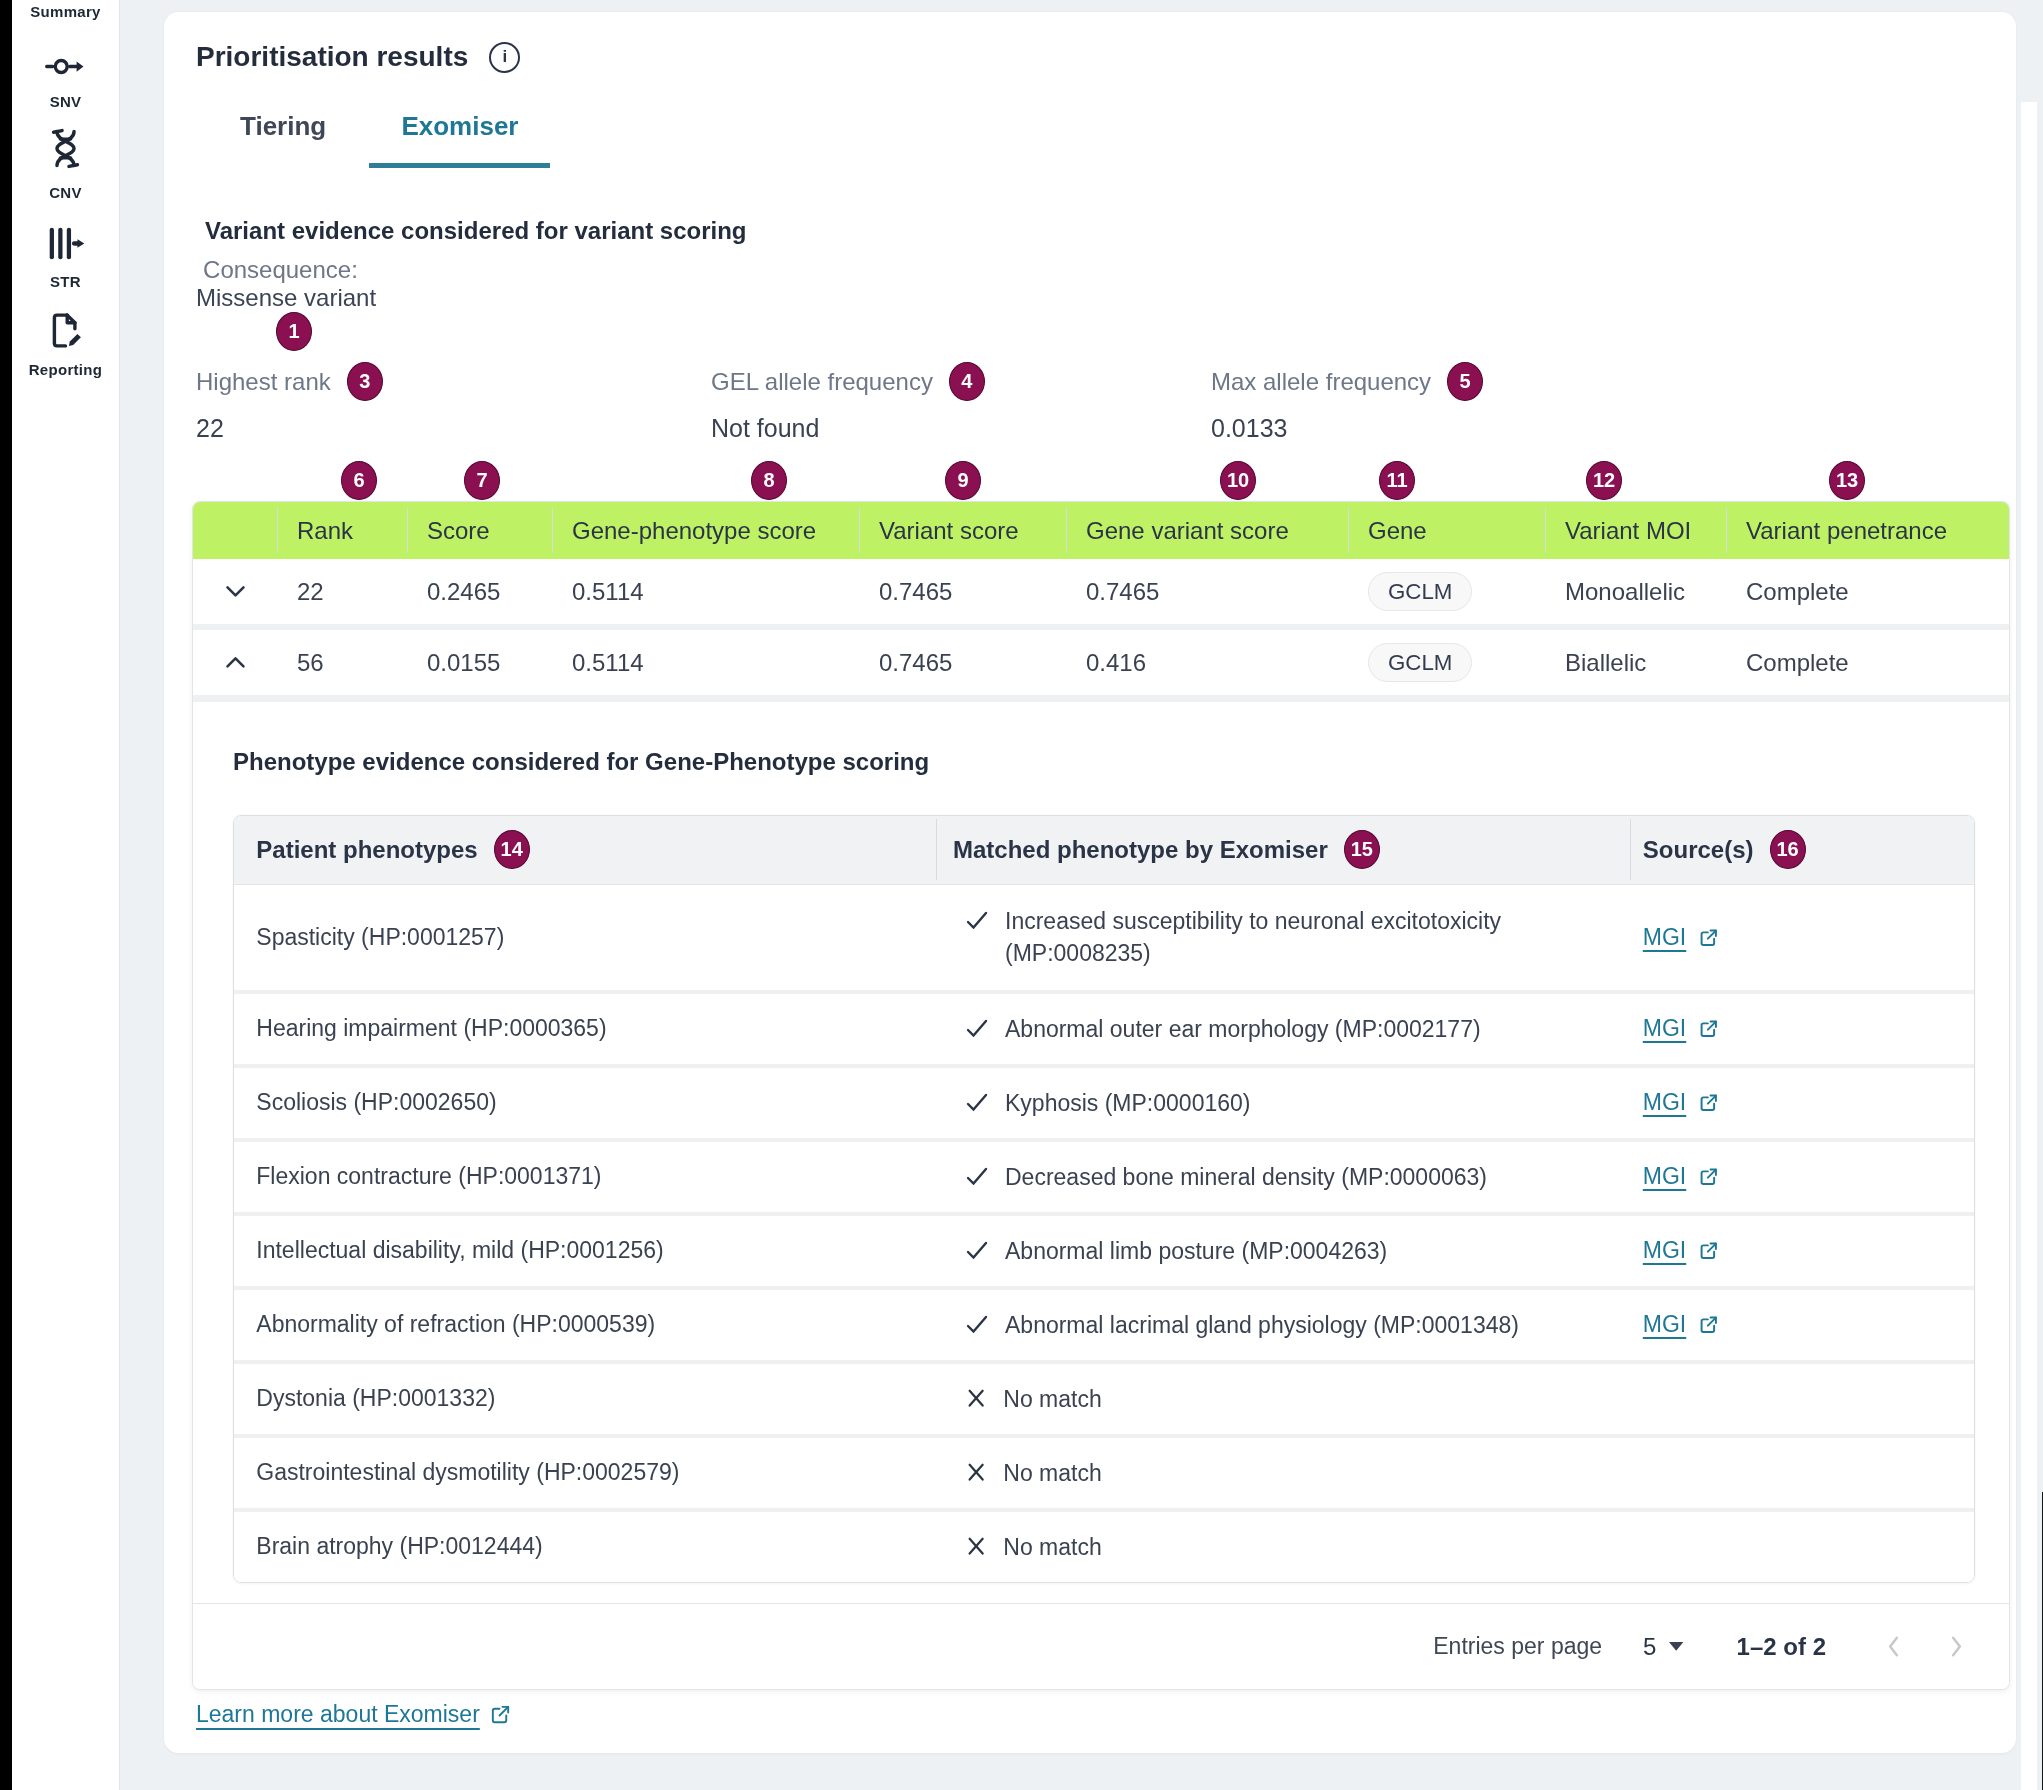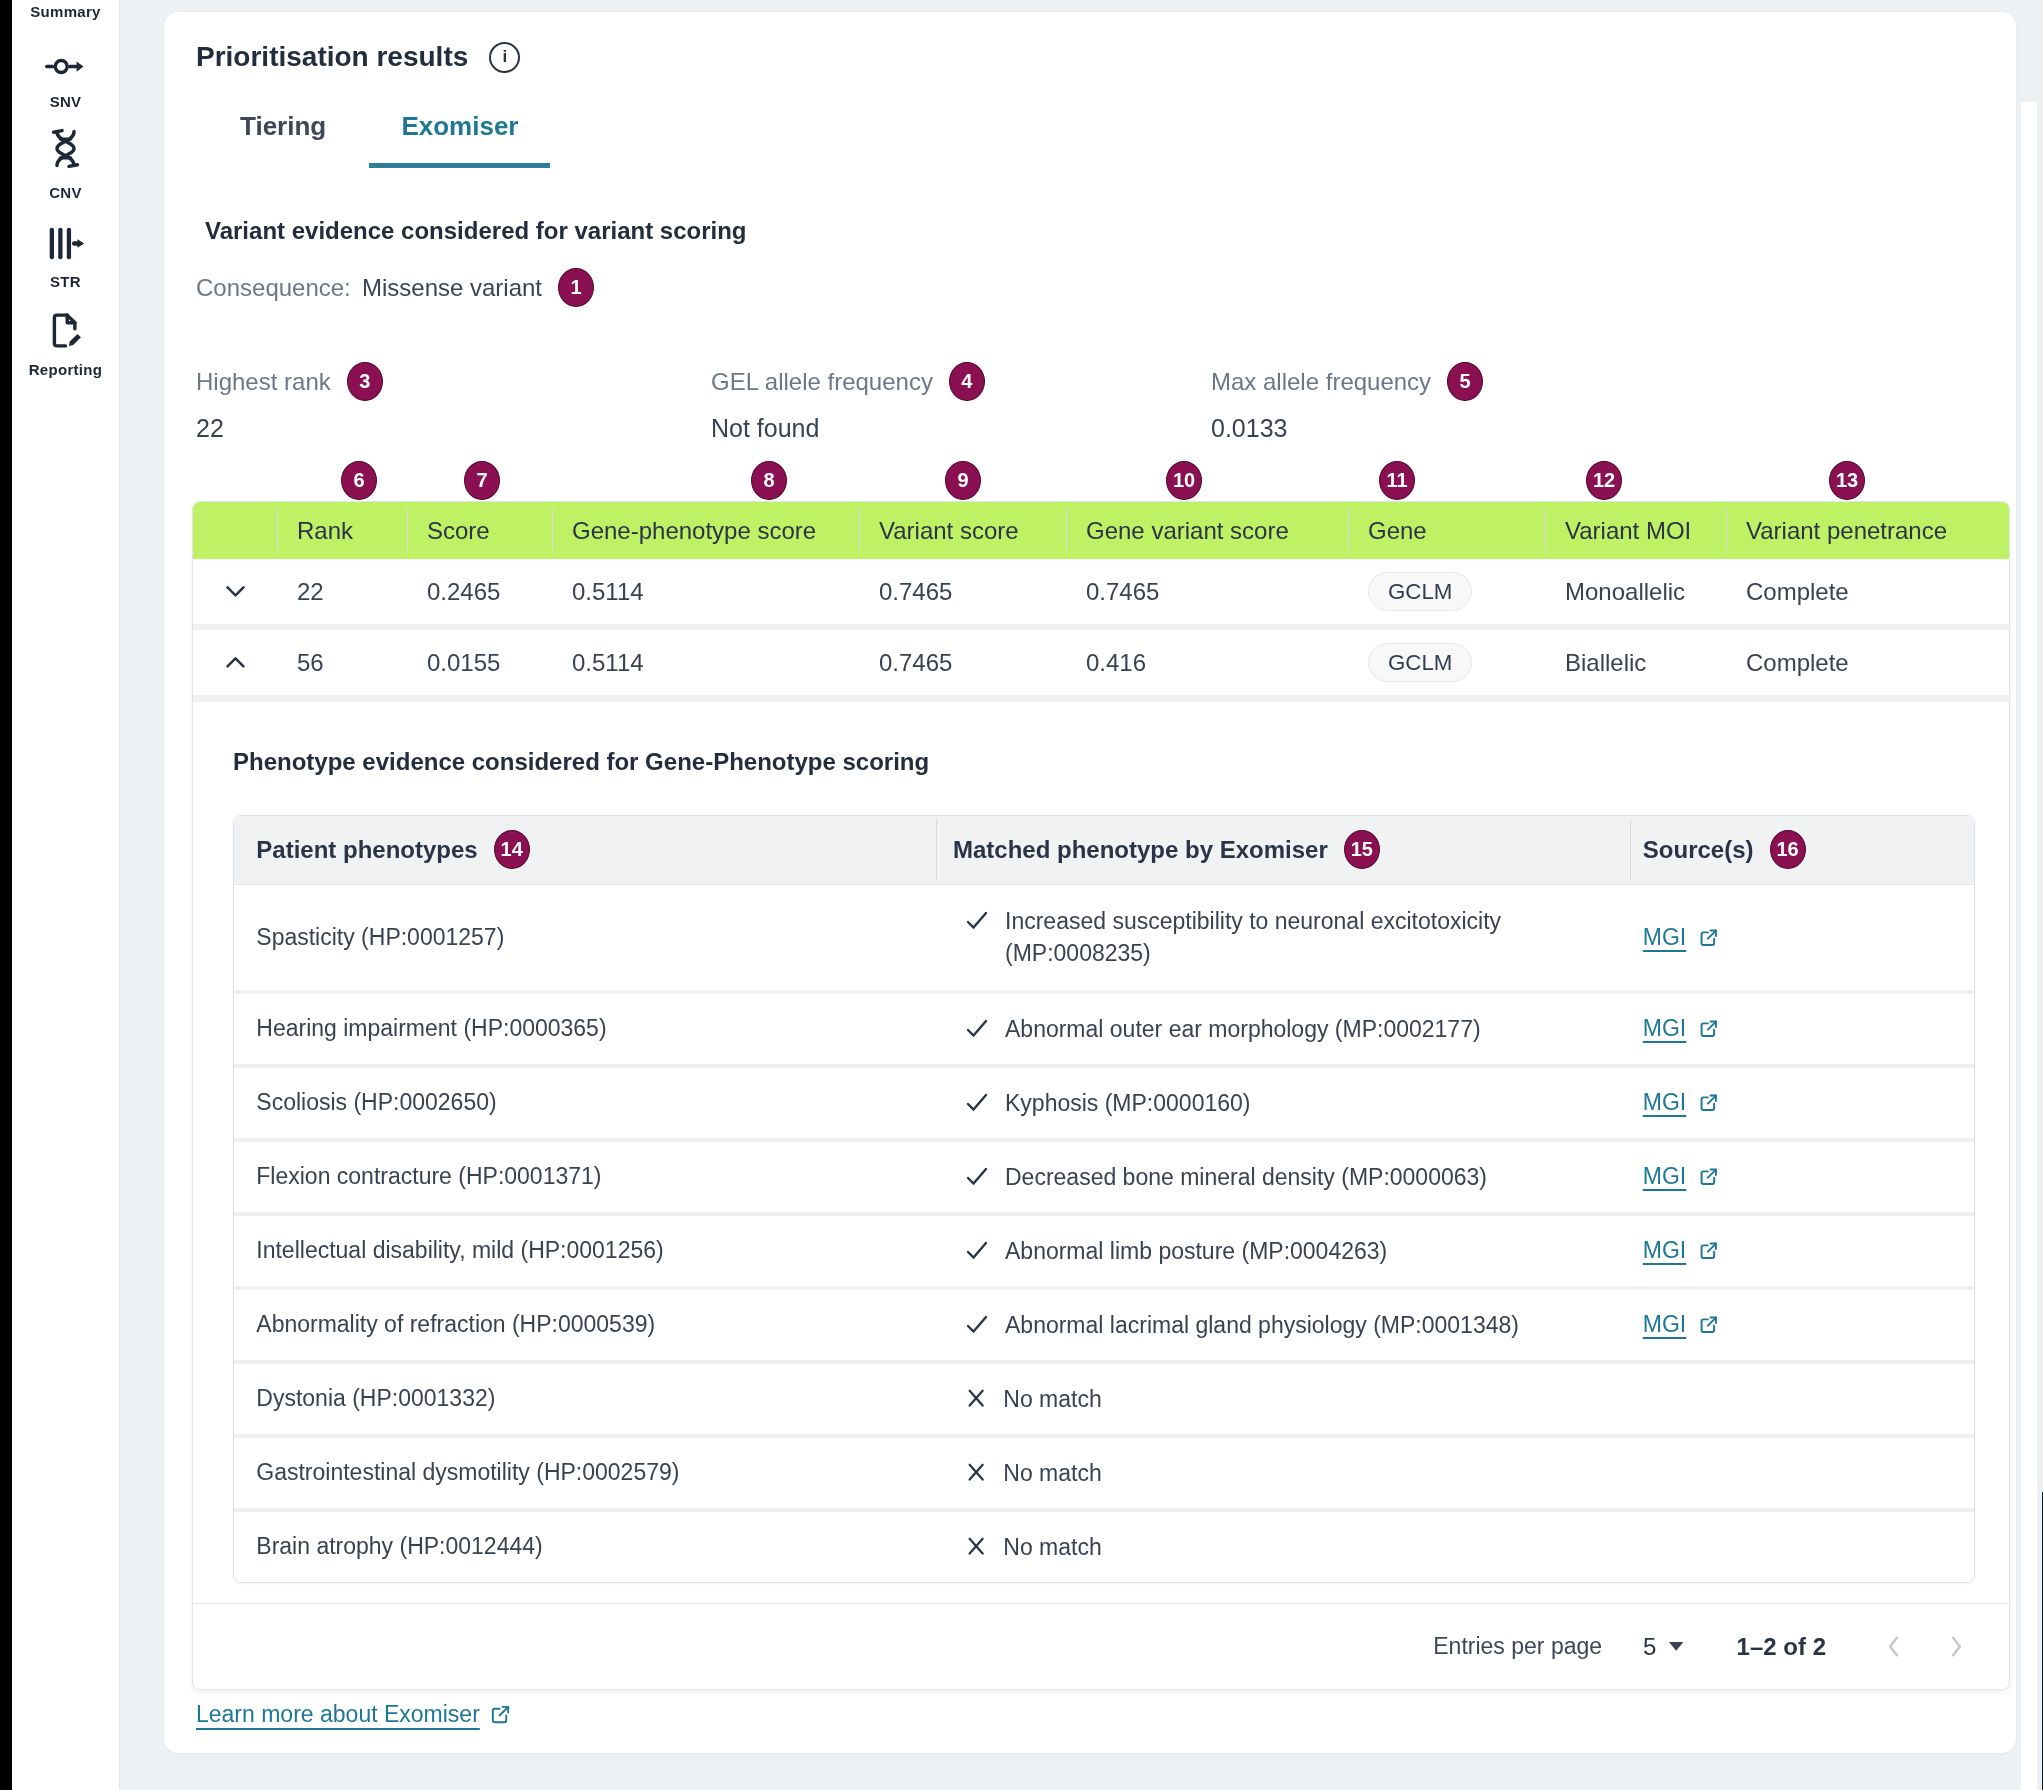--- a/index.html
+++ b/index.html
@@ -29,21 +29,21 @@
     align-items:center;justify-content:center;font-size:17px;font-weight:700;color:#2b3447;}
 
   .tabs{position:absolute;top:97px;left:44px;display:flex;}
   .tab{font-size:26px;font-weight:600;color:#3f4657;padding:0 32px 19px 32px;margin-right:11.2px;
     line-height:35px;border-bottom:5.6px solid transparent;cursor:pointer;}
   .tab.active{color:#1e7895;border-bottom-color:#2e7d99;}
 
   .sec-heading{position:absolute;top:196px;left:32px;margin:9px;font-size:24px;font-weight:700;color:#242d3d;}
 
   .kv-line{position:absolute;left:32px;display:flex;align-items:center;font-size:24px;white-space:nowrap;}
-  .kv-line.consequence{top:256px;}
+  .kv-line.consequence{top:244px;flex-direction:column;}
   .kv-line.hgvs{top:287px;}
   .kv-label{color:#6e7787;margin-right:11.2px;}
   .kv-value{color:#3a4454;}
 
   .badge{display:inline-flex;flex:none;width:34px;height:37px;border-radius:50%;background:#8a1051;
     border:1.6px solid #550830;color:#fff;font-size:20px;font-weight:700;align-items:center;
     justify-content:center;margin-left:16px;}
 
   .stats-row{position:absolute;top:350px;left:32px;display:flex;}
   .stat{display:flex;flex-direction:column;}
@@ -202,21 +202,21 @@
         </div>
         <div class="stat-value">0.0133</div>
       </div>
     </div>
 
     <div class="badge-strip">
       <span class="badge" style="left:149px;">6</span>
       <span class="badge" style="left:272px;">7</span>
       <span class="badge" style="left:559px;">8</span>
       <span class="badge" style="left:753px;">9</span>
-      <span class="badge" style="left:974px;">10</span>
+      <span class="badge" style="left:1028px;">10</span>
       <span class="badge" style="left:1187px;">11</span>
       <span class="badge" style="left:1394px;">12</span>
       <span class="badge" style="left:1637px;">13</span>
     </div>
 
     <section class="table-wrapper">
       <div class="t-grid t-header">
         <div class="cell"></div>
         <div class="cell div">Rank</div>
         <div class="cell div">Score</div>

